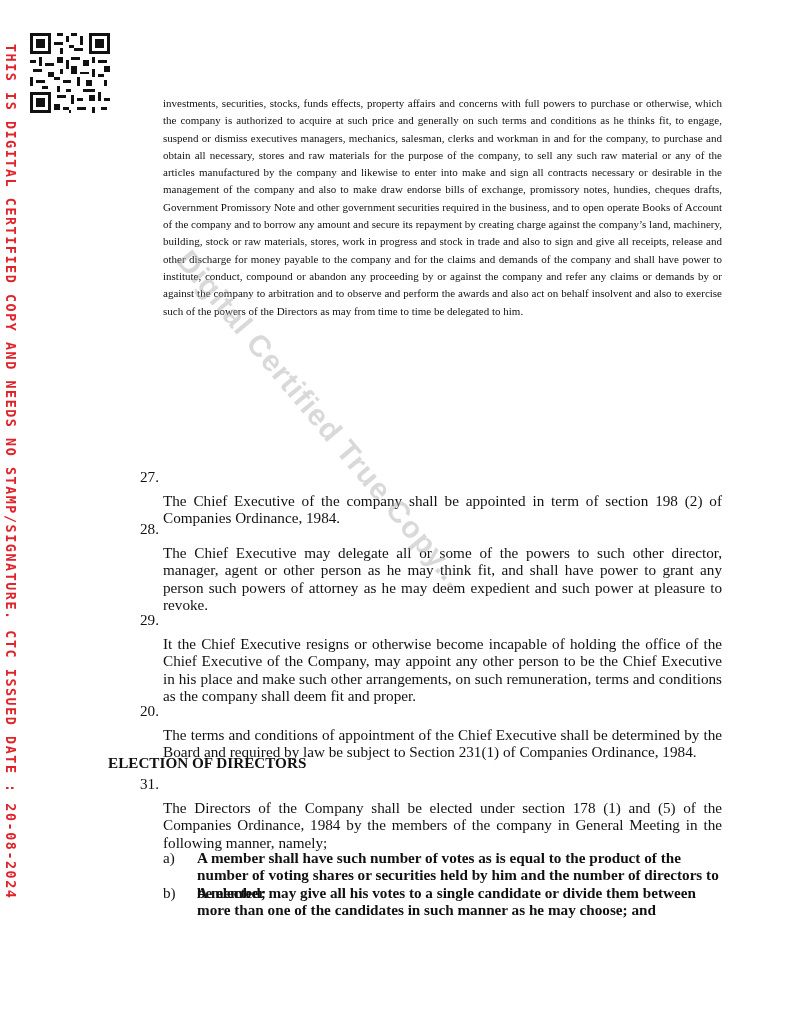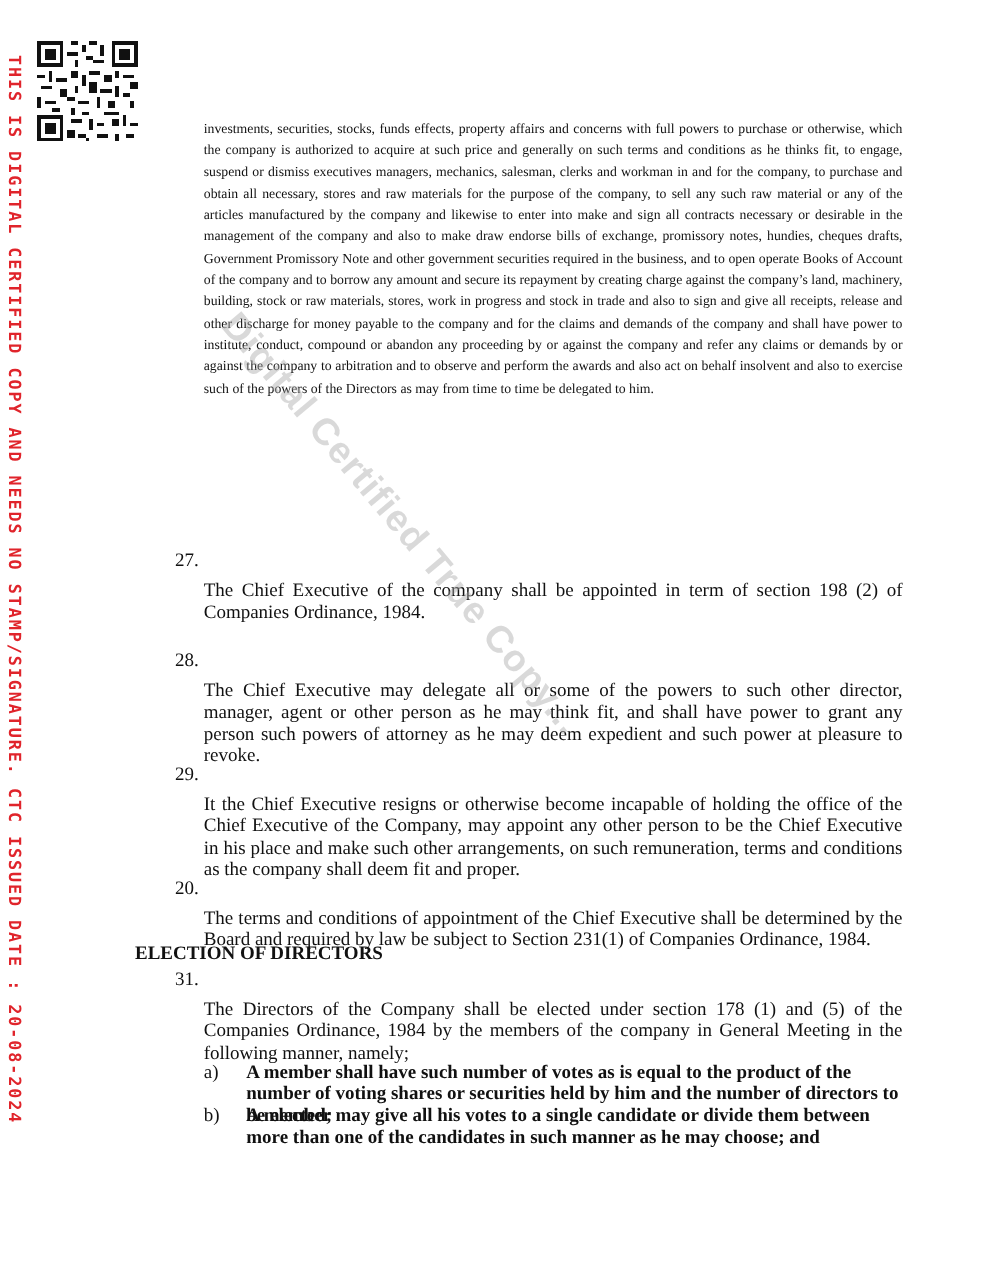--- a/index.html
+++ b/index.html
@@ -93,21 +93,21 @@
       <rect x="22" y="26" width="1" height="2"></rect>
       <rect x="25" y="26" width="2" height="1"></rect>
       <rect x="14" y="27" width="1" height="1"></rect>
   </g>
 </svg>
 
 <div class="para p-cont">
   <span>investments, securities, stocks, funds effects, property affairs and concerns with full powers to purchase or otherwise, which the company is authorized to acquire at such price and generally on such terms and conditions as he thinks fit, to engage, suspend or dismiss executives managers, mechanics, salesman, clerks and workman in and for the company, to purchase and obtain all necessary, stores and raw materials for the purpose of the company, to sell any such raw material or any of the articles manufactured by the company and likewise to enter into make and sign all contracts necessary or desirable in the management of the company and also to make draw endorse bills of exchange, promissory notes, hundies, cheques drafts, Government Promissory Note and other government securities required in the business, and to open operate Books of Account of the company and to borrow any amount and secure its repayment by creating charge against the company’s land, machinery, building, stock or raw materials, stores, work in progress and stock in trade and also to sign and give all receipts, release and other discharge for money payable to the company and for the claims and demands of the company and shall have power to institute, conduct, compound or abandon any proceeding by or against the company and refer any claims or demands by or against the company to arbitration and to observe and perform the awards and also act on behalf insolvent and also to exercise such of the powers of the Directors as may from time to time be delegated to him.</span>
 </div>
 
-<div class="item" style="top:440px;font-family:Liberation Serif, serif;">
+<div class="item" style="top:468px;font-family:Liberation Serif, serif;">
   <span class="num">27.</span>
   <div class="txt">The Chief Executive of the company shall be appointed in term of section 198 (2) of Companies Ordinance, 1984.</div>
 </div>
 
 <div class="item" style="top:520px;">
   <span class="num">28.</span>
   <div class="txt">The Chief Executive may delegate all or some of the powers to such other director, manager, agent or other person as he may think fit, and shall have power to grant any person such powers of attorney as he may deem expedient and such power at pleasure to revoke.</div>
 </div>
 
 <div class="item" style="top:611px;">

